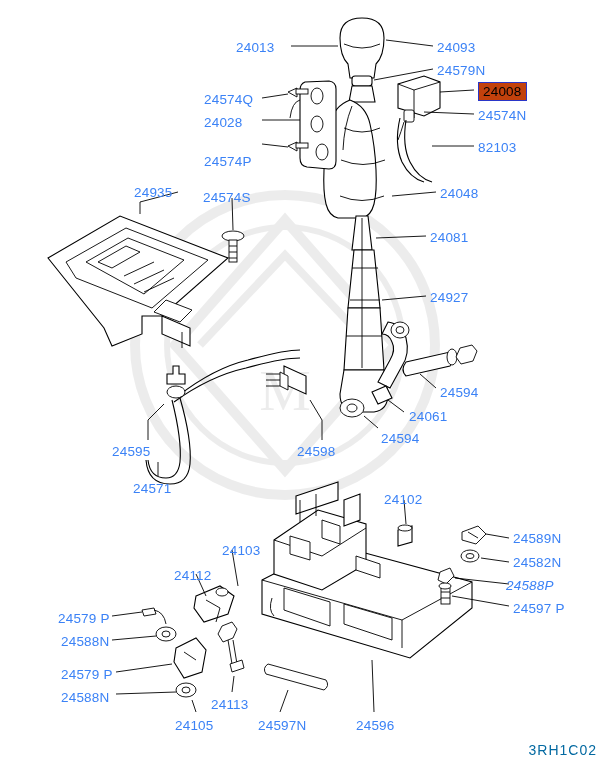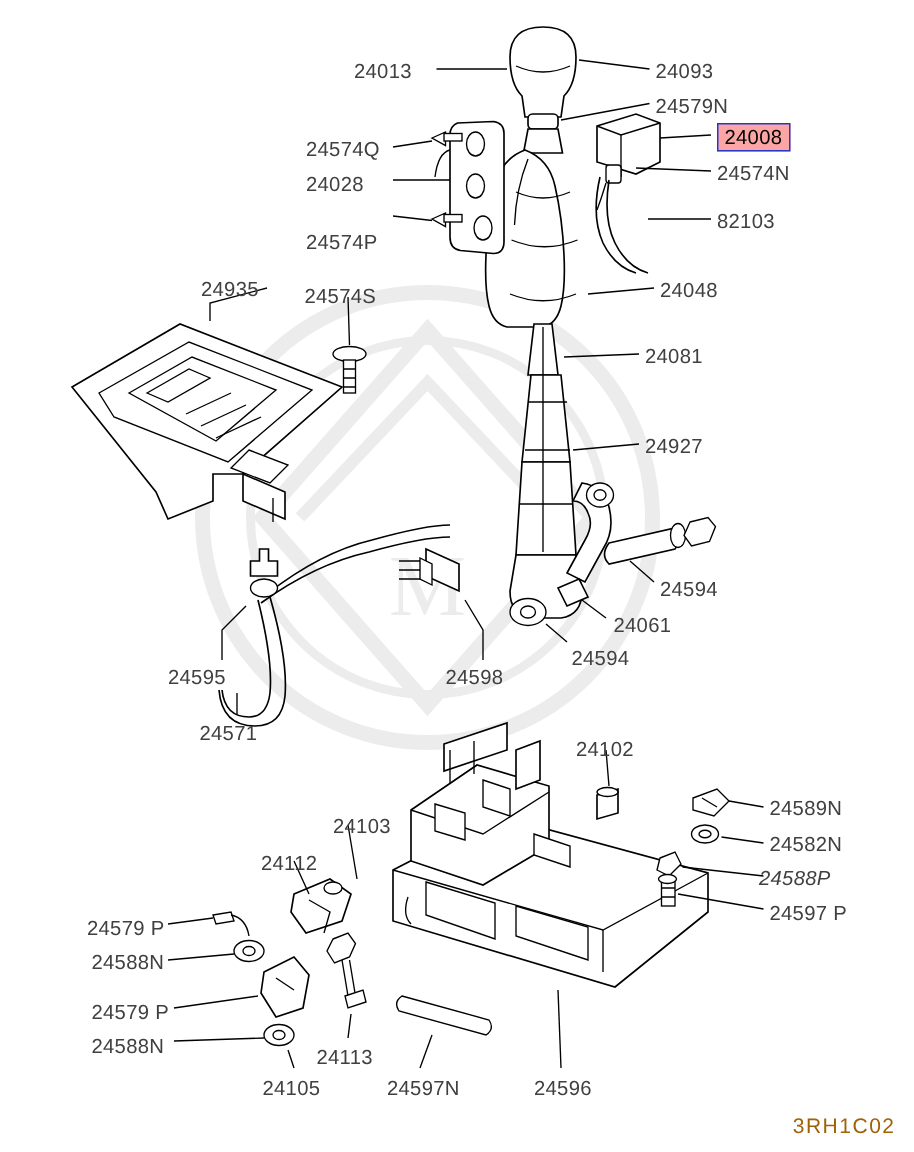--- a/index.html
+++ b/index.html
@@ -3,33 +3,33 @@
 <meta charset="utf-8">
 <style>
   html,body{margin:0;padding:0;}
   body{
     width:609px;height:768px;background:#ffffff;
     font-family:"Liberation Sans", sans-serif;
     overflow:hidden;position:relative;
   }
   #diagram{position:absolute;left:0;top:0;width:609px;height:768px;}
   .lbl{
-    position:absolute;font-size:13.5px;color:#404040;
+    position:absolute;font-size:13.5px;color:#3b82f6;
     white-space:nowrap;letter-spacing:0.2px;
   }
   .lbl.hl{
     border:1.5px solid #2a36c8;
-    background:#fca5a5;
+    background:#c2410c;
     padding:1px 4px;
     color:#000;
     font-weight:normal;
   }
   .code{
     position:absolute;right:12px;bottom:10px;
-    font-size:14px;letter-spacing:1px;color:#a16207;
+    font-size:14px;letter-spacing:1px;color:#0369a1;
     font-family:"Liberation Sans", sans-serif;
   }
   .wm{
     position:absolute;left:120px;top:180px;width:330px;height:330px;
     opacity:0.07;
   }
 </style>
 </head>
 <body>
 

